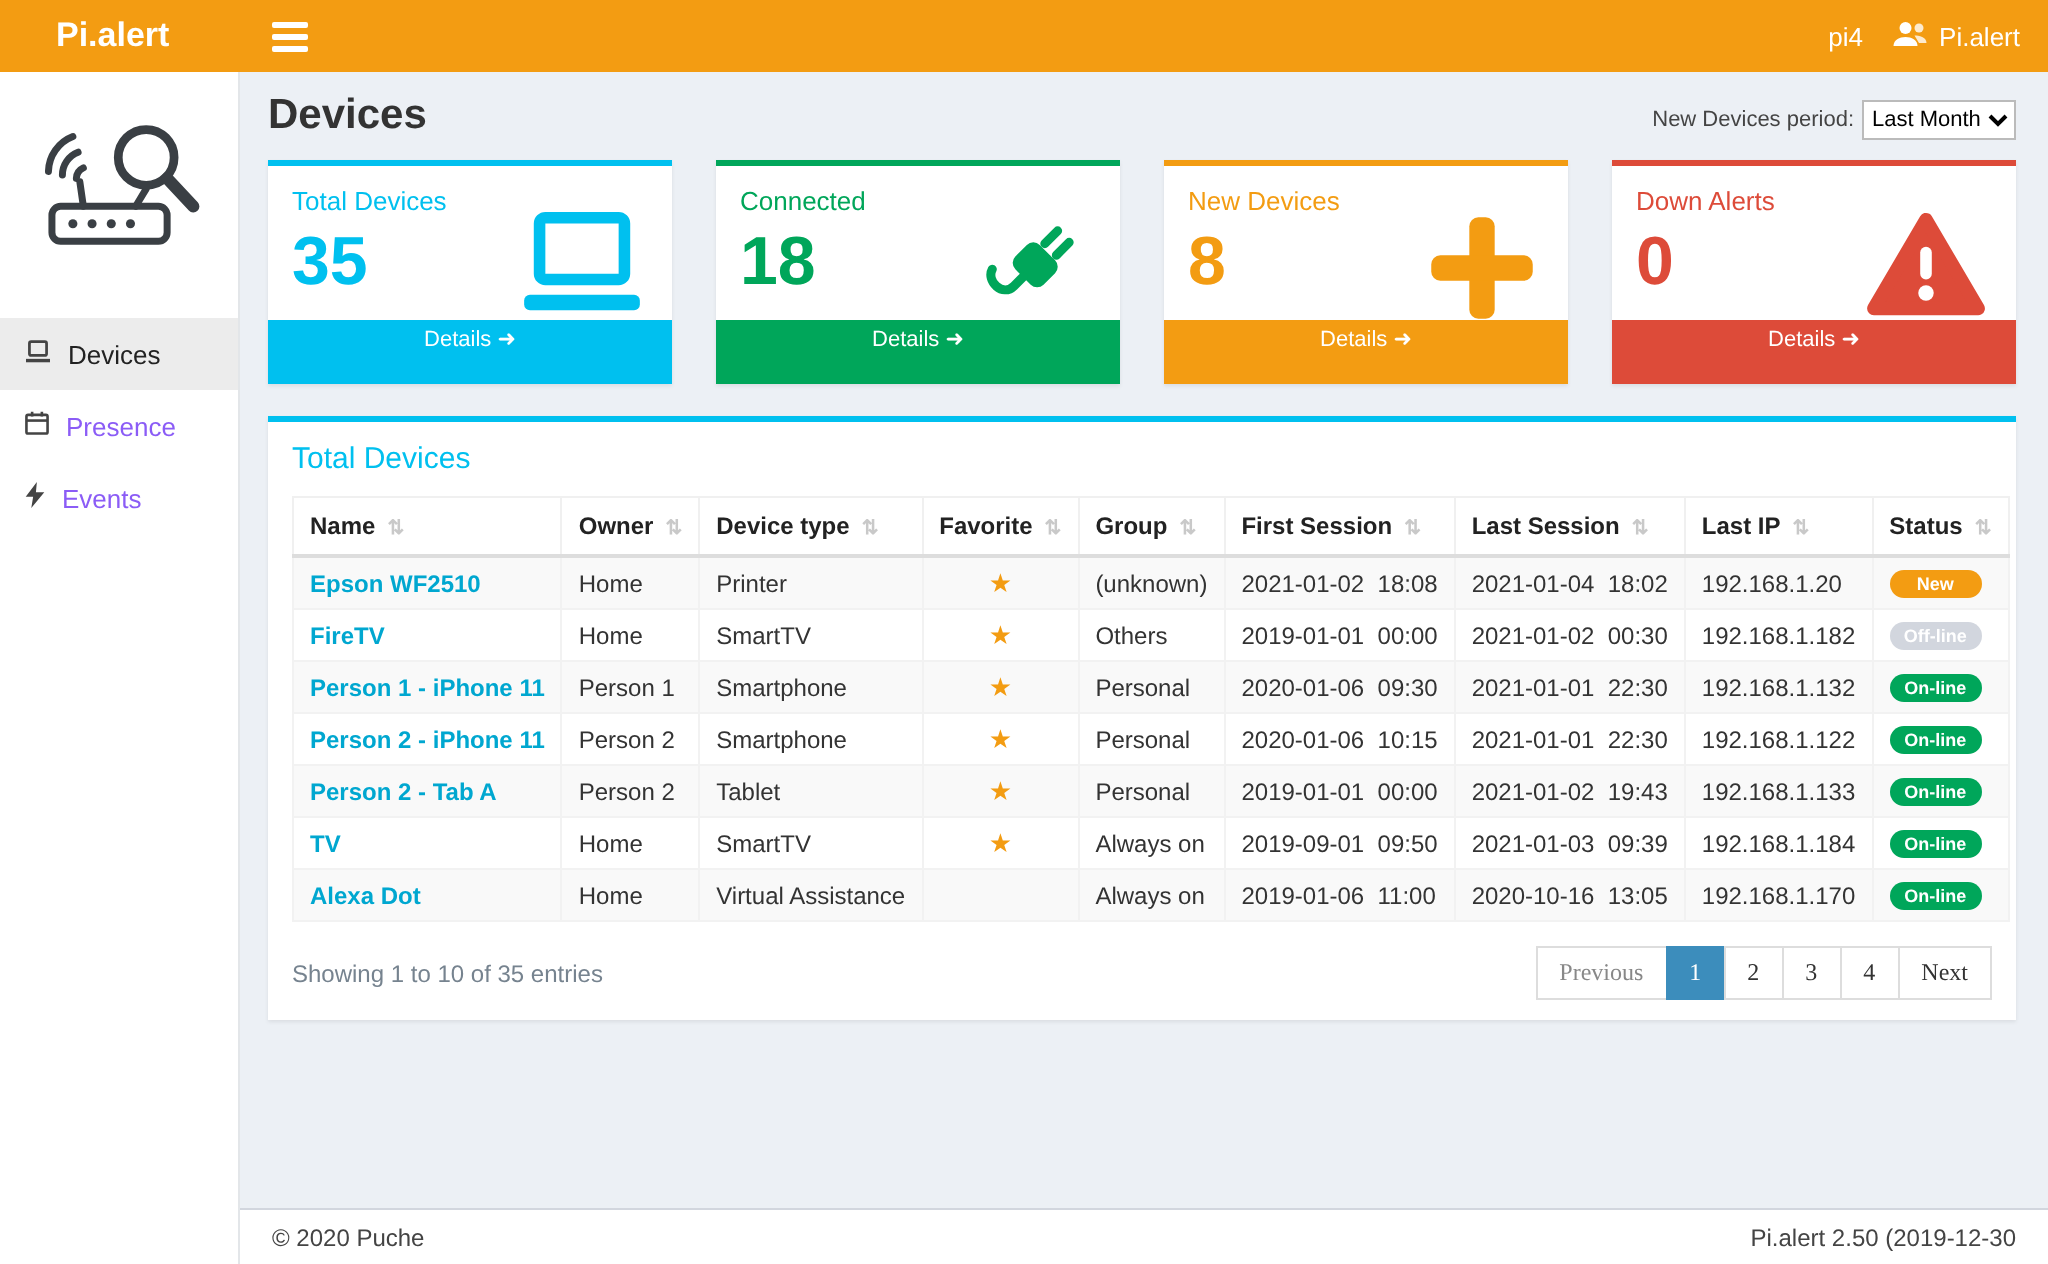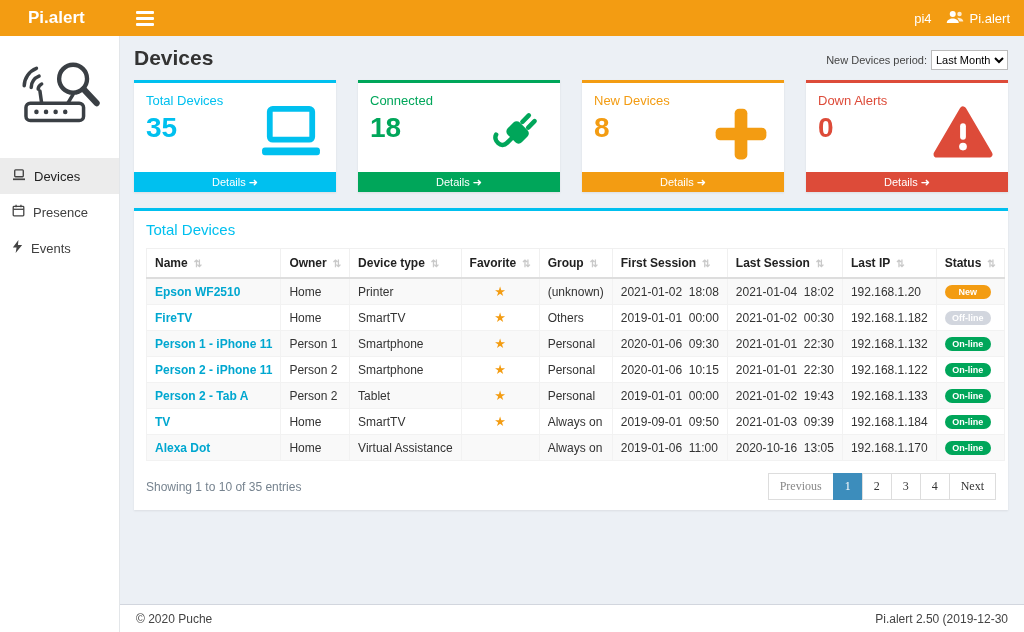--- a/index.html
+++ b/index.html
@@ -11,39 +11,39 @@
   .brand { width:120px; padding-left:28px; color:#fff; font-weight:bold; font-size:17px; }
   .hamburger { margin-left:16px; width:18px; display:flex; flex-direction:column; gap:3px; cursor:pointer; }
   .hamburger span { display:block; height:3px; background:#fff; border-radius:1px; }
   .nav-right { margin-left:auto; display:flex; align-items:center; gap:14px; padding-right:14px; color:#fff; font-size:13px; }
   .nav-user { display:flex; align-items:center; gap:6px; }
 
   
   .sidebar { position:fixed; top:36px; left:0; bottom:0; width:120px; background:#fff; border-right:1px solid #e3e6e9; z-index:10; }
   .logo-wrap { padding:14px 10px 10px 12px; }
   .menu { margin-top:6px; }
-  .menu-item { display:flex; align-items:center; gap:8px; height:36px; padding-left:12px; font-size:13px; color:#404040; cursor:pointer; }
+  .menu-item { display:flex; align-items:center; gap:8px; height:36px; padding-left:12px; font-size:13px; color:#8b5cf6; cursor:pointer; }
   .menu-item.active { background:#ececec; color:#222; }
   .menu-item svg { flex:0 0 auto; }
 
   
   .content { position:absolute; top:36px; left:120px; right:0; bottom:28px; padding:10px 16px 0 14px; overflow:hidden; }
   .content-header { display:flex; justify-content:space-between; align-items:flex-end; margin-bottom:10px; }
   .page-title { font-size:21px; font-weight:bold; color:#333; }
   .period { font-size:11px; color:#444; display:flex; align-items:center; gap:4px; }
   .period select { font-size:11px; height:20px; border:1px solid #bbb; background:#fff; }
 
   
   .cards { display:flex; gap:22px; }
   .card { flex:1; background:#fff; border-top:3px solid; position:relative; height:112px; box-shadow:0 1px 2px rgba(0,0,0,0.08); }
   .card-body { padding:10px 12px 0 12px; }
   .card-title { font-size:13px; }
-  .card-value { font-size:28px; font-weight:bold; margin-top:4px; }
+  .card-value { font-size:34px; font-weight:bold; margin-top:4px; }
   .card-icon { position:absolute; right:14px; top:22px; }
-  .card-details { position:absolute; bottom:0; left:0; right:0; height:20px; color:#fff; font-size:11px; text-align:center; line-height:20px; cursor:pointer; }
+  .card-details { position:absolute; bottom:0; left:0; right:0; height:32px; color:#fff; font-size:11px; text-align:center; line-height:20px; cursor:pointer; }
   .card.cyan   { border-color:#00c0ef; } .card.cyan .card-title,.card.cyan .card-value { color:#00c0ef; } .card.cyan .card-details { background:#00c0ef; }
   .card.green  { border-color:#00a65a; } .card.green .card-title,.card.green .card-value { color:#00a65a; } .card.green .card-details { background:#00a65a; }
   .card.orange { border-color:#f39c12; } .card.orange .card-title,.card.orange .card-value { color:#f39c12; } .card.orange .card-details { background:#f39c12; }
   .card.red    { border-color:#dd4b39; } .card.red .card-title,.card.red .card-value { color:#dd4b39; } .card.red .card-details { background:#dd4b39; }
 
   
   .panel { margin-top:16px; background:#fff; border-top:3px solid #00c0ef; box-shadow:0 1px 2px rgba(0,0,0,0.08); padding:10px 12px 10px 12px; }
   .panel-title { color:#00c0ef; font-size:15px; margin-bottom:10px; }
   .dt-controls { display:flex; justify-content:space-between; align-items:center; font-size:12px; color:#666; margin-bottom:10px; }
   .dt-length { display:flex; align-items:center; gap:6px; }

